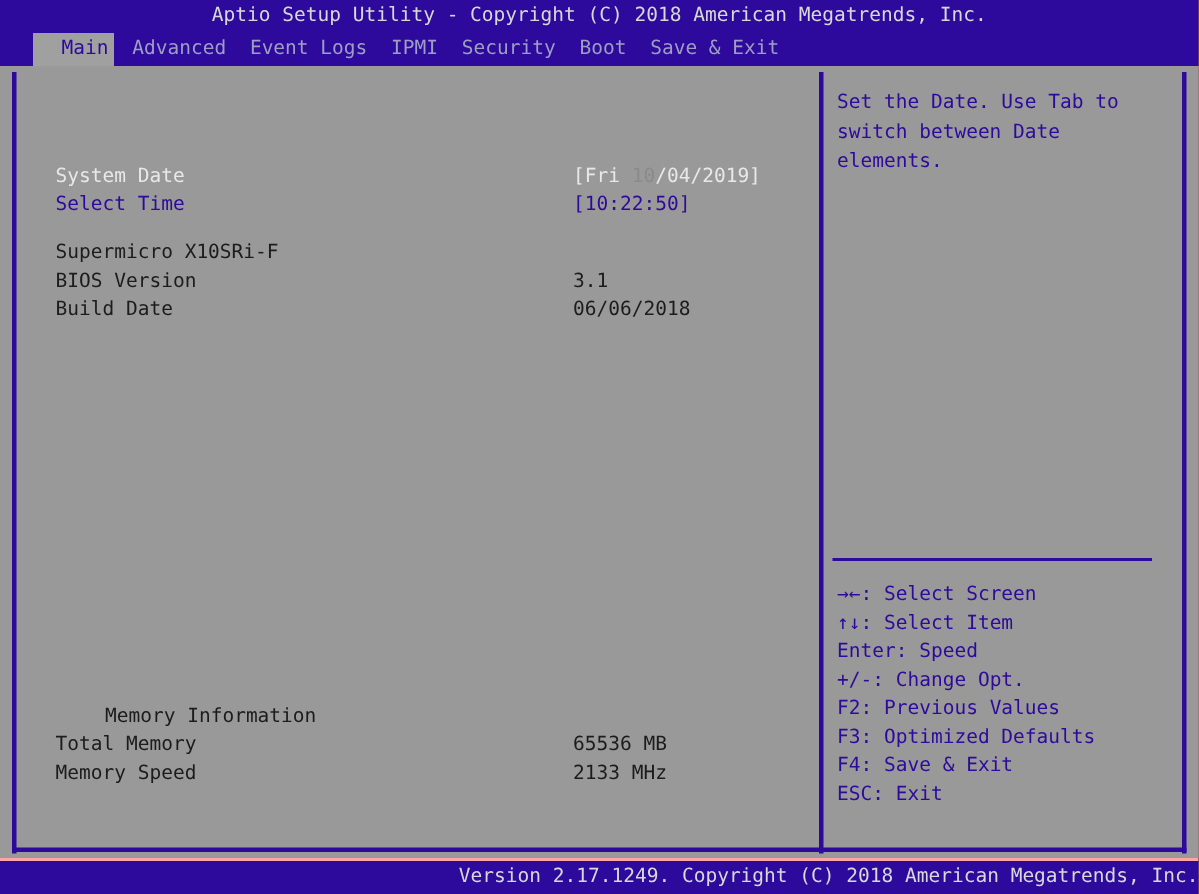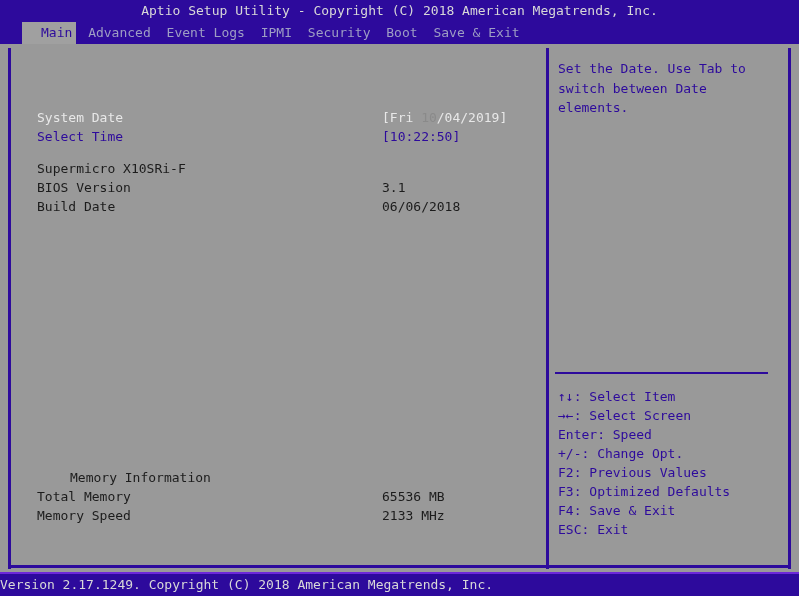--- a/index.html
+++ b/index.html
@@ -15,21 +15,21 @@
     font-family: "DejaVu Sans Mono", "Liberation Mono", monospace;
     font-size: 13px;
     line-height: 19.5px;
     -webkit-font-smoothing: none;
   }
 
   #screen {
     position: relative;
     width: 799px;
     height: 596px;
-    background: #6d28d9;
+    background: #fca5a5;
   }
 
   
   .titlebar {
     position: absolute;
     left: 0;
     top: 0;
     width: 799px;
     height: 22px;
     background: #2d0a9c;
@@ -193,21 +193,21 @@
 
   
   .footer {
     position: absolute;
     left: 0;
     top: 574px;
     width: 799px;
     height: 22px;
     background: #2d0a9c;
     color: #d8d8d8;
-    text-align: left;
+    text-align: right;
     line-height: 22px;
     white-space: pre;
   }
 </style>
 </head>
 <body>
 
 <div id="screen">
 
   <div class="titlebar">Aptio Setup Utility - Copyright (C) 2018 American Megatrends, Inc.</div>
@@ -231,22 +231,22 @@
         <div class="row" style="top: 149px;"><span class="lbl c-dark">Build Date</span><span class="val c-dark">06/06/2018</span></div>
         <div class="row" style="top: 420px; padding-left: 33px;"><span class="lbl c-dark">Memory Information</span></div>
         <div class="row" style="top: 439px;"><span class="lbl c-dark">Total Memory</span><span class="val c-dark">65536 MB</span></div>
         <div class="row" style="top: 458px;"><span class="lbl c-dark">Memory Speed</span><span class="val c-dark">2133 MHz</span></div>
       </div>
 
     <div class="right-pane">
       <div class="help-text">Set the Date. Use Tab to switch between Date elements.</div>
       <div class="border-help-div" style="left:6px; top:324px; width:228px;"></div>
       <div class="keys" id="keys-list">
+          <div class="key-row"><span>→←</span><span>:</span><span> Select Screen</span></div>
           <div class="key-row"><span>↑↓</span><span>:</span><span> Select Item</span></div>
-          <div class="key-row"><span>→←</span><span>:</span><span> Select Screen</span></div>
           <div class="key-row"><span>Enter</span><span>:</span><span> Speed</span></div>
           <div class="key-row"><span>+/-</span><span>:</span><span> Change Opt.</span></div>
           <div class="key-row"><span>F2</span><span>:</span><span> Previous Values</span></div>
           <div class="key-row"><span>F3</span><span>:</span><span> Optimized Defaults</span></div>
           <div class="key-row"><span>F4</span><span>:</span><span> Save &amp; Exit</span></div>
           <div class="key-row"><span>ESC</span><span>:</span><span> Exit</span></div>
         </div>
     </div>
 
   </div>

